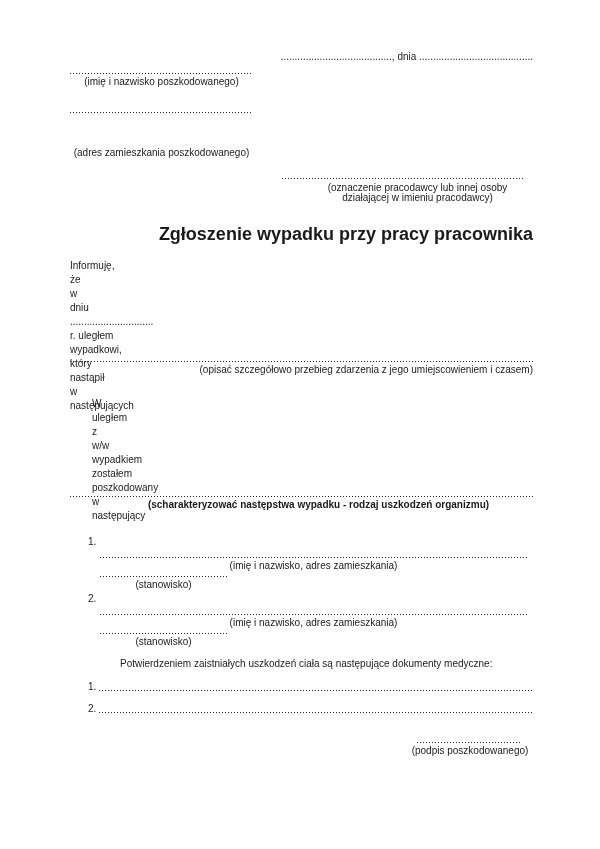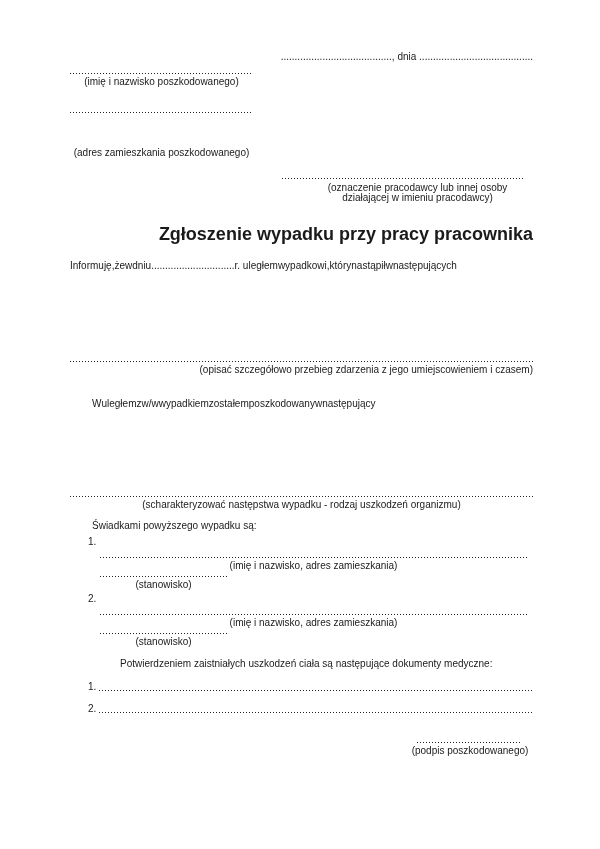--- a/index.html
+++ b/index.html
@@ -17,21 +17,21 @@
   .caption {
     font-size: 10px;
     line-height: 9.5px;
     text-align: center;
     color: #1a1a1a;
   }
   .dotline {
     height: 1px;
     background-image: repeating-linear-gradient(to right, #222 0px, #222 1px, transparent 1px, transparent 3px);
   }
-  .flexjust { display: flex; justify-content: flex-start; }
+  .flexjust { display: flex; justify-content: flex-end; flex-direction: column; }
   .title {
     font-size: 18px;
     font-weight: bold;
     text-align: right;
   }
   .right-align { text-align: right; }
   .medrow { display: flex; align-items: flex-end; }
   .medrow .num { font-size: 10px; line-height: 12px; flex: 0 0 auto; }
   .medrow .dotline { flex: 1 1 auto; margin-left: 3px; margin-bottom: 2px; }
 </style>
@@ -80,23 +80,22 @@
         <span>w/w</span>
         <span>wypadkiem</span>
         <span>zostałem</span>
         <span>poszkodowany</span>
         <span>w</span>
         <span>następujący</span>
       </div>
   </div>
 
   <div class="abs dotline" style="left:70px; top:496px; width:463px;"></div>
-  <div class="abs caption" style="left:70px; top:500px; width:463px;">(scharakteryzować następstwa wypadku - rodzaj uszkodzeń organizmu)</div>
+  <div class="abs caption" style="left:87px; top:500px; width:463px;font-weight:bold;">(scharakteryzować następstwa wypadku - rodzaj uszkodzeń organizmu)</div>
 
-  <div class="abs body-text" style="left:92px; top:519px;">Świadkami powyższego wypadku są:</div>
 
   <div class="abs body-text" style="left:88px; top:535px;">1.</div>
   <div class="abs dotline" style="left:100px; top:557px; width:427px;"></div>
   <div class="abs caption" style="left:100px; top:561px; width:427px;">(imię i nazwisko, adres zamieszkania)</div>
   <div class="abs dotline" style="left:100px; top:576px; width:127px;"></div>
   <div class="abs caption" style="left:100px; top:580px; width:127px;">(stanowisko)</div>
 
   <div class="abs body-text" style="left:88px; top:592px;">2.</div>
   <div class="abs dotline" style="left:100px; top:614px; width:427px;"></div>
   <div class="abs caption" style="left:100px; top:618px; width:427px;">(imię i nazwisko, adres zamieszkania)</div>

